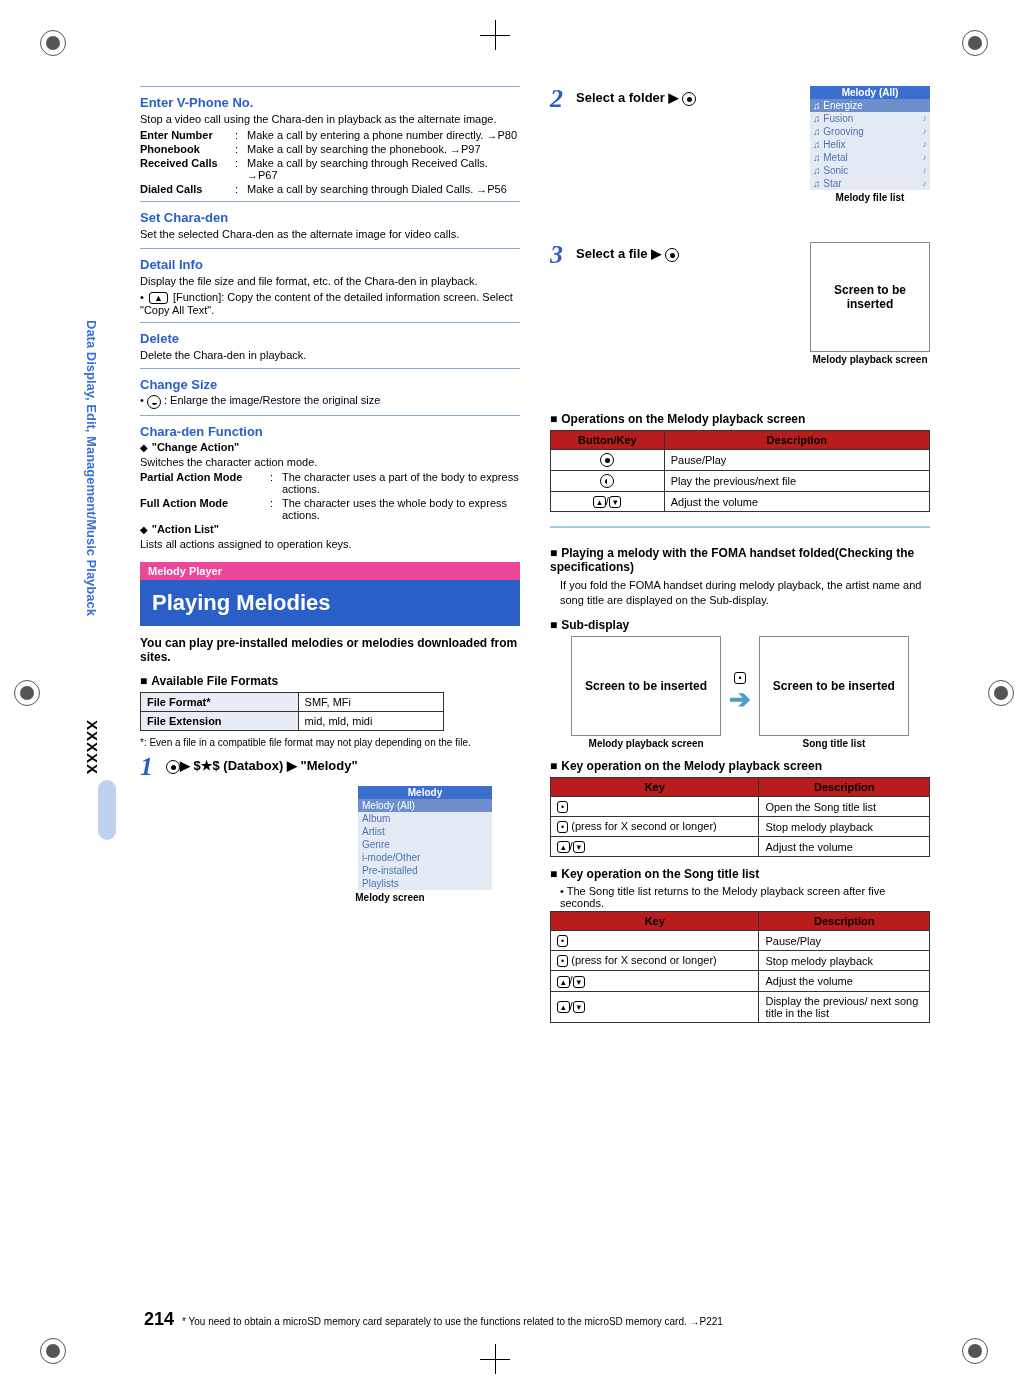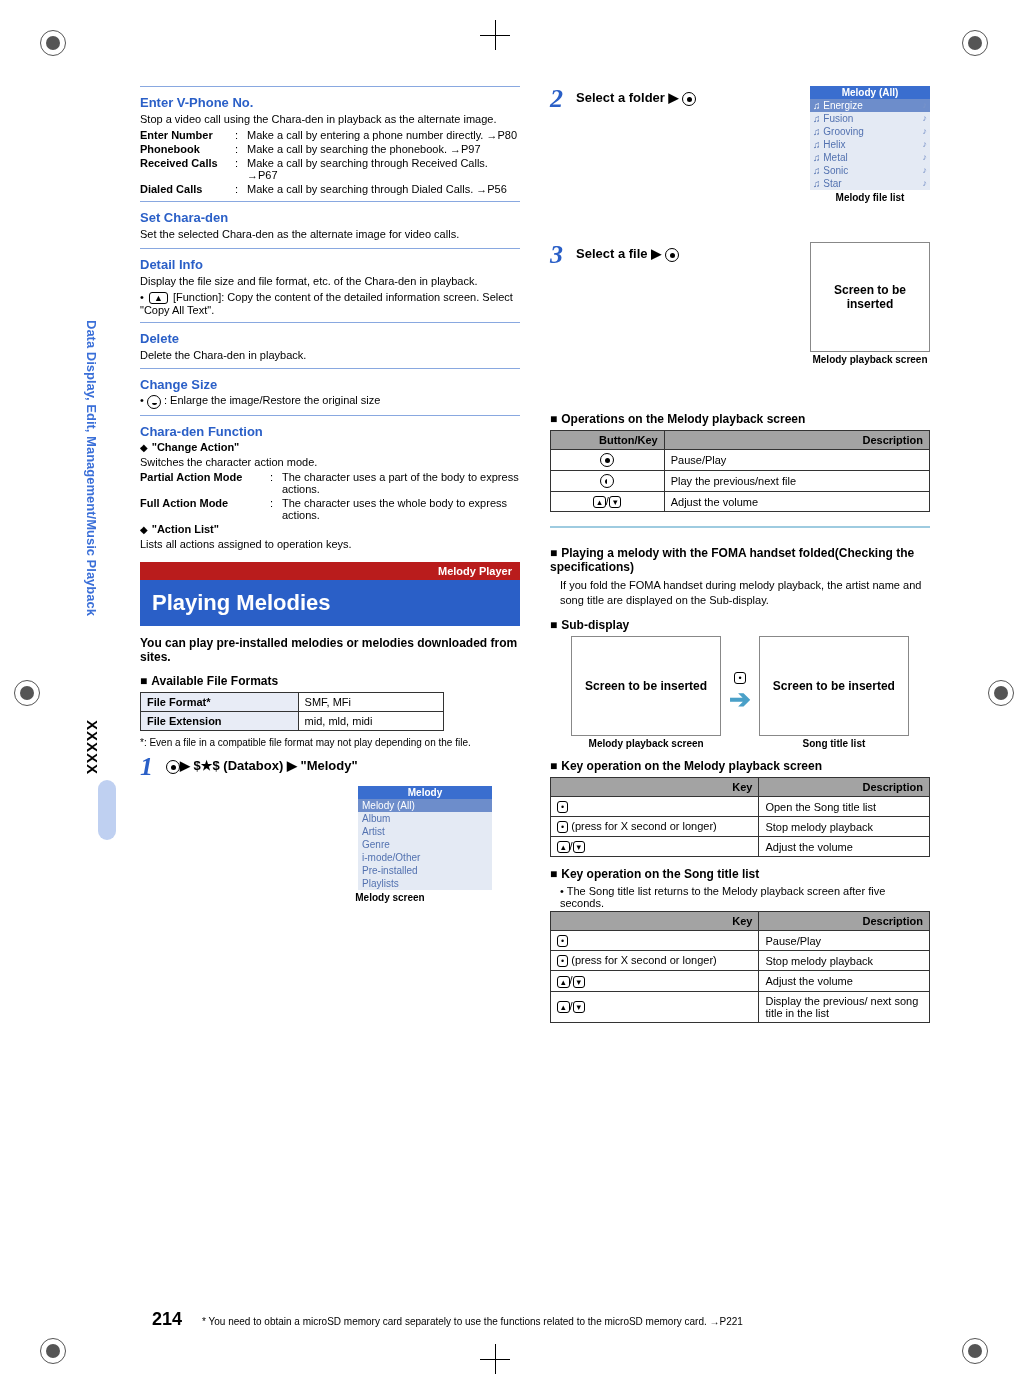--- a/index.html
+++ b/index.html
@@ -77,29 +77,29 @@
     display:inline-block; width:14px; height:14px; border:1px solid #000;
     border-radius:50%; vertical-align:middle; position:relative;
   }
   .circle-icon.dot::after { content:""; position:absolute; width:5px; height:5px; background:#000; border-radius:50%; top:4px; left:4px; }
   .circle-icon.lr::after { content:""; position:absolute; width:5px; height:5px; border-radius:50%; top:4px; left:4px;
      background: linear-gradient(90deg,#000 50%, transparent 50%); }
   .circle-icon.ud::after { content:""; position:absolute; width:5px; height:5px; border-radius:50%; top:4px; left:4px;
      background: linear-gradient(0deg,#000 50%, transparent 50%); }
   .key-chip { display:inline-block; border:1px solid #000; border-radius:3px; font-size:9px; padding:0 3px; height:12px; line-height:10px; vertical-align:middle; }
 
-  .feature-bar { background:#b91c1c; color:#fff; font-size:11px; font-weight:bold; padding:3px 8px; margin-top:10px;text-align:right; }
+  .feature-bar { background:#ec4899; color:#fff; font-size:11px; font-weight:bold; padding:3px 8px; margin-top:10px; }
   .feature-title-box { background:#2a5fc7; color:#fff; font-size:22px; font-weight:bold; padding:10px 12px; margin-top:0; }
 
   .para-bold { font-weight:bold; font-size:12px; margin: 10px 0 4px 0; }
   .sq-head::before { content:"■"; margin-right:4px; }
 
   table.tight { border-collapse: collapse; width:100%; font-size:11px; }
   table.tight th, table.tight td { border:1px solid #333; padding:3px 6px; }
-  table.tight th { background:#a3a3a3; font-weight:bold; text-align:right; }
+  table.tight th { background:#b91c1c; font-weight:bold; text-align:center; }
   table.tight .lcol { background:#e8ecf6; font-weight:bold; }
 
   .footnote { font-size:10px; margin-top:6px; }
 
   .step-row { display:flex; align-items:flex-start; margin: 6px 0; gap:6px; }
   .step-num { font-family: Georgia, serif; font-style: italic; font-weight: bold; color:#2a5fc7; font-size:26px; line-height:1; width:20px; }
   .step-text { font-weight:bold; font-size:13px; padding-top:4px; }
 
   .screen-box {
     width: 120px; height: 110px; border:1px solid #888;
@@ -118,21 +118,21 @@
 
   .menu-list { width:134px; font-size:10px; margin: 4px auto 0; }
   .menu-list .hdr { background:#3a6ecf; color:#fff; text-align:center; font-weight:bold; padding:1px 0; }
   .menu-list .row { background:#e4eaf4; color:#5372b0; padding:1px 4px; }
   .menu-list .row.sel { background:#6d8dcb; color:#fff; }
 
   .sub-disp { display:flex; align-items:center; justify-content:center; gap:8px; margin-top:4px; }
   .sub-box { width:150px; height:100px; border:1px solid #888; display:flex; align-items:center; justify-content:center; text-align:center; font-weight:bold; font-size:12px; }
   .arrow { color:#4aa0c8; font-size:26px; font-weight:bold; }
 
-  .page-foot { position:absolute; bottom:4px; left:72px; right:0; font-size:10px; display:flex; align-items:baseline; gap:20px; }
+  .page-foot { position:absolute; bottom:4px; left:64px; right:0; font-size:10px; display:flex; align-items:baseline; gap:8px; }
   .page-num { font-weight:900; font-size:18px; }
 
   .right-float { float:right; margin-left:10px; }
   .clear { clear:both; }
 </style>
 </head>
 <body>
 
 <div class="reg-circle reg-tl"></div>
 <div class="reg-circle reg-tr"></div>

